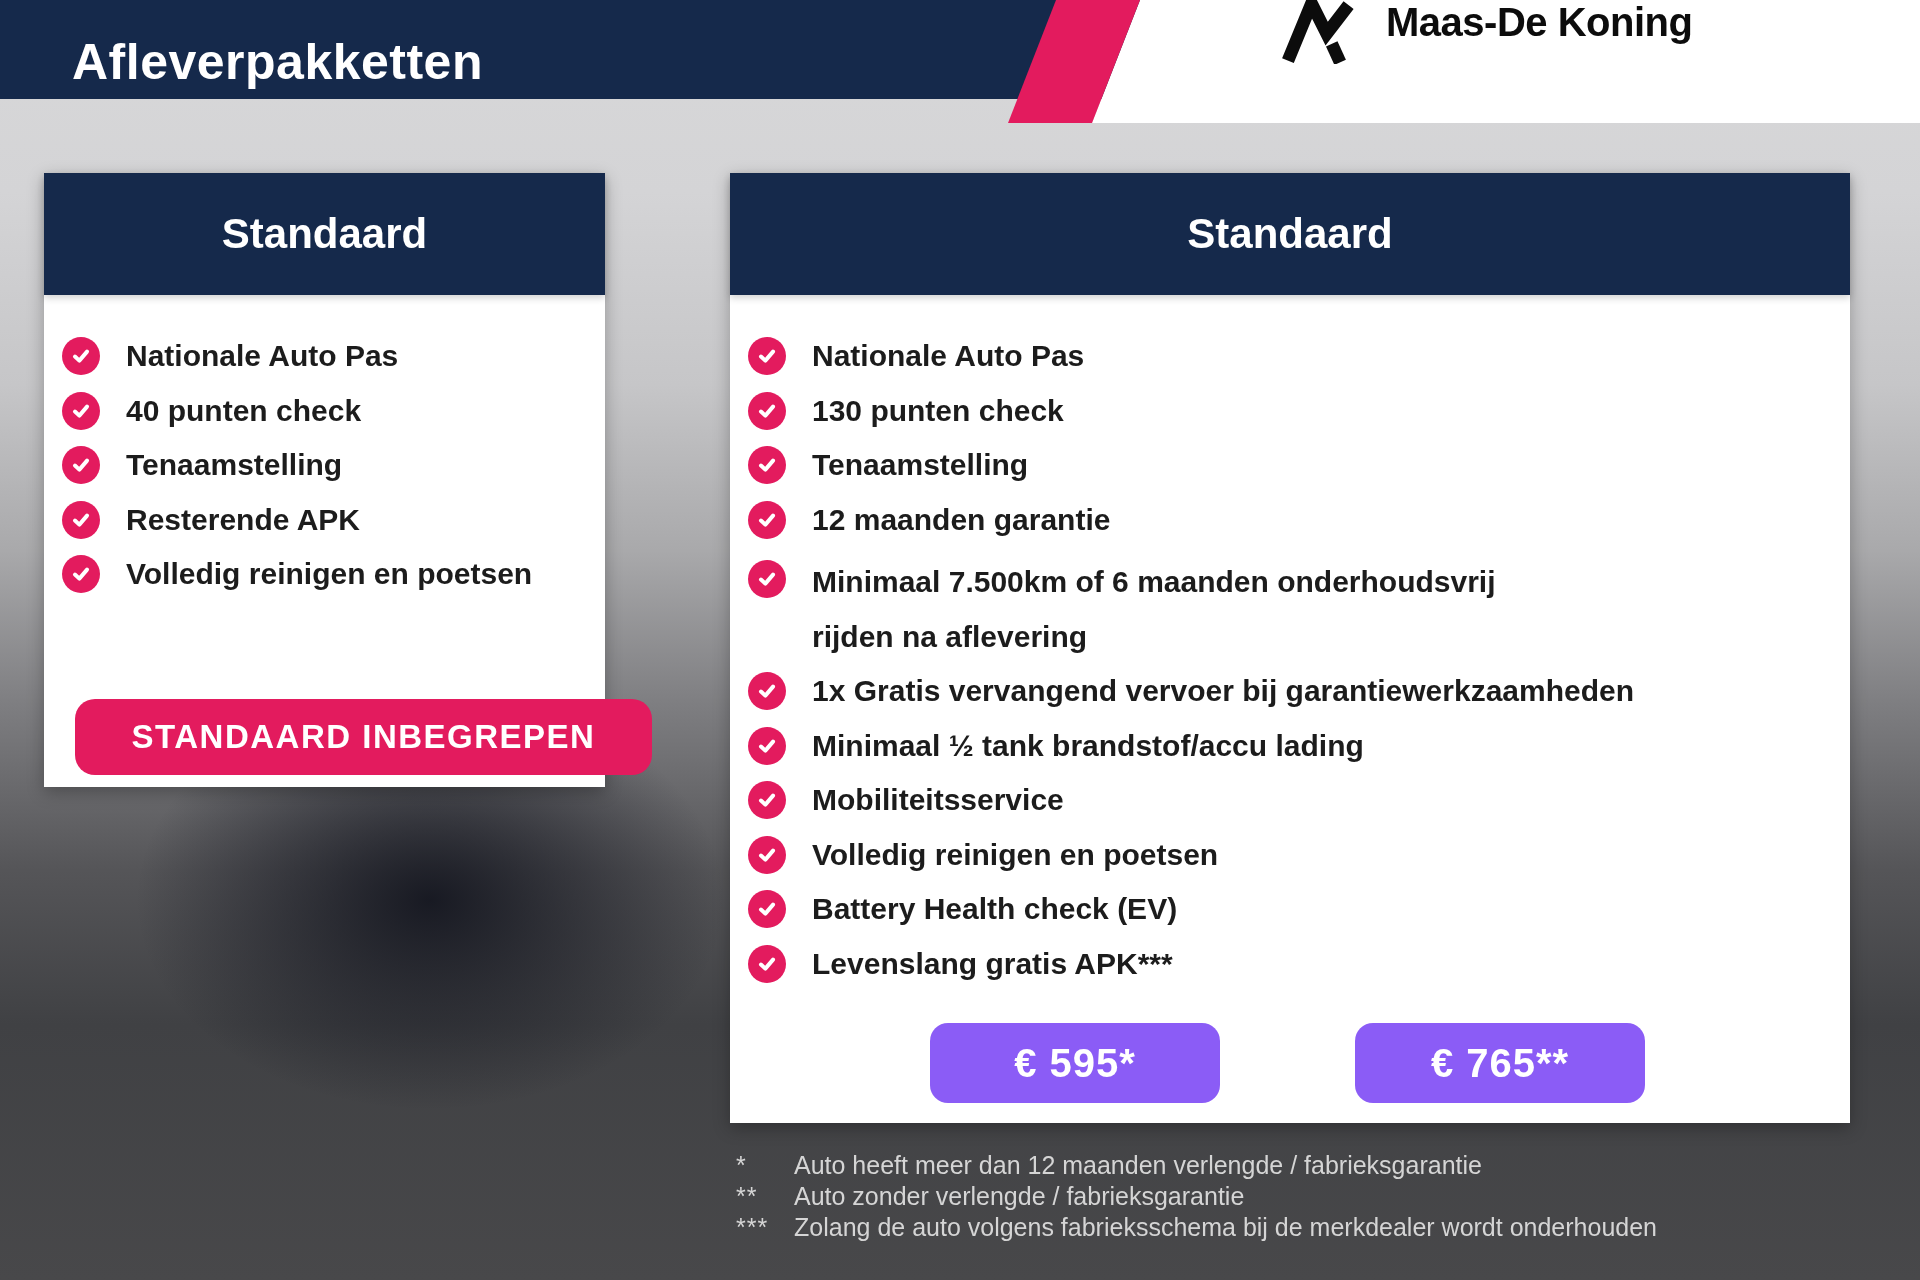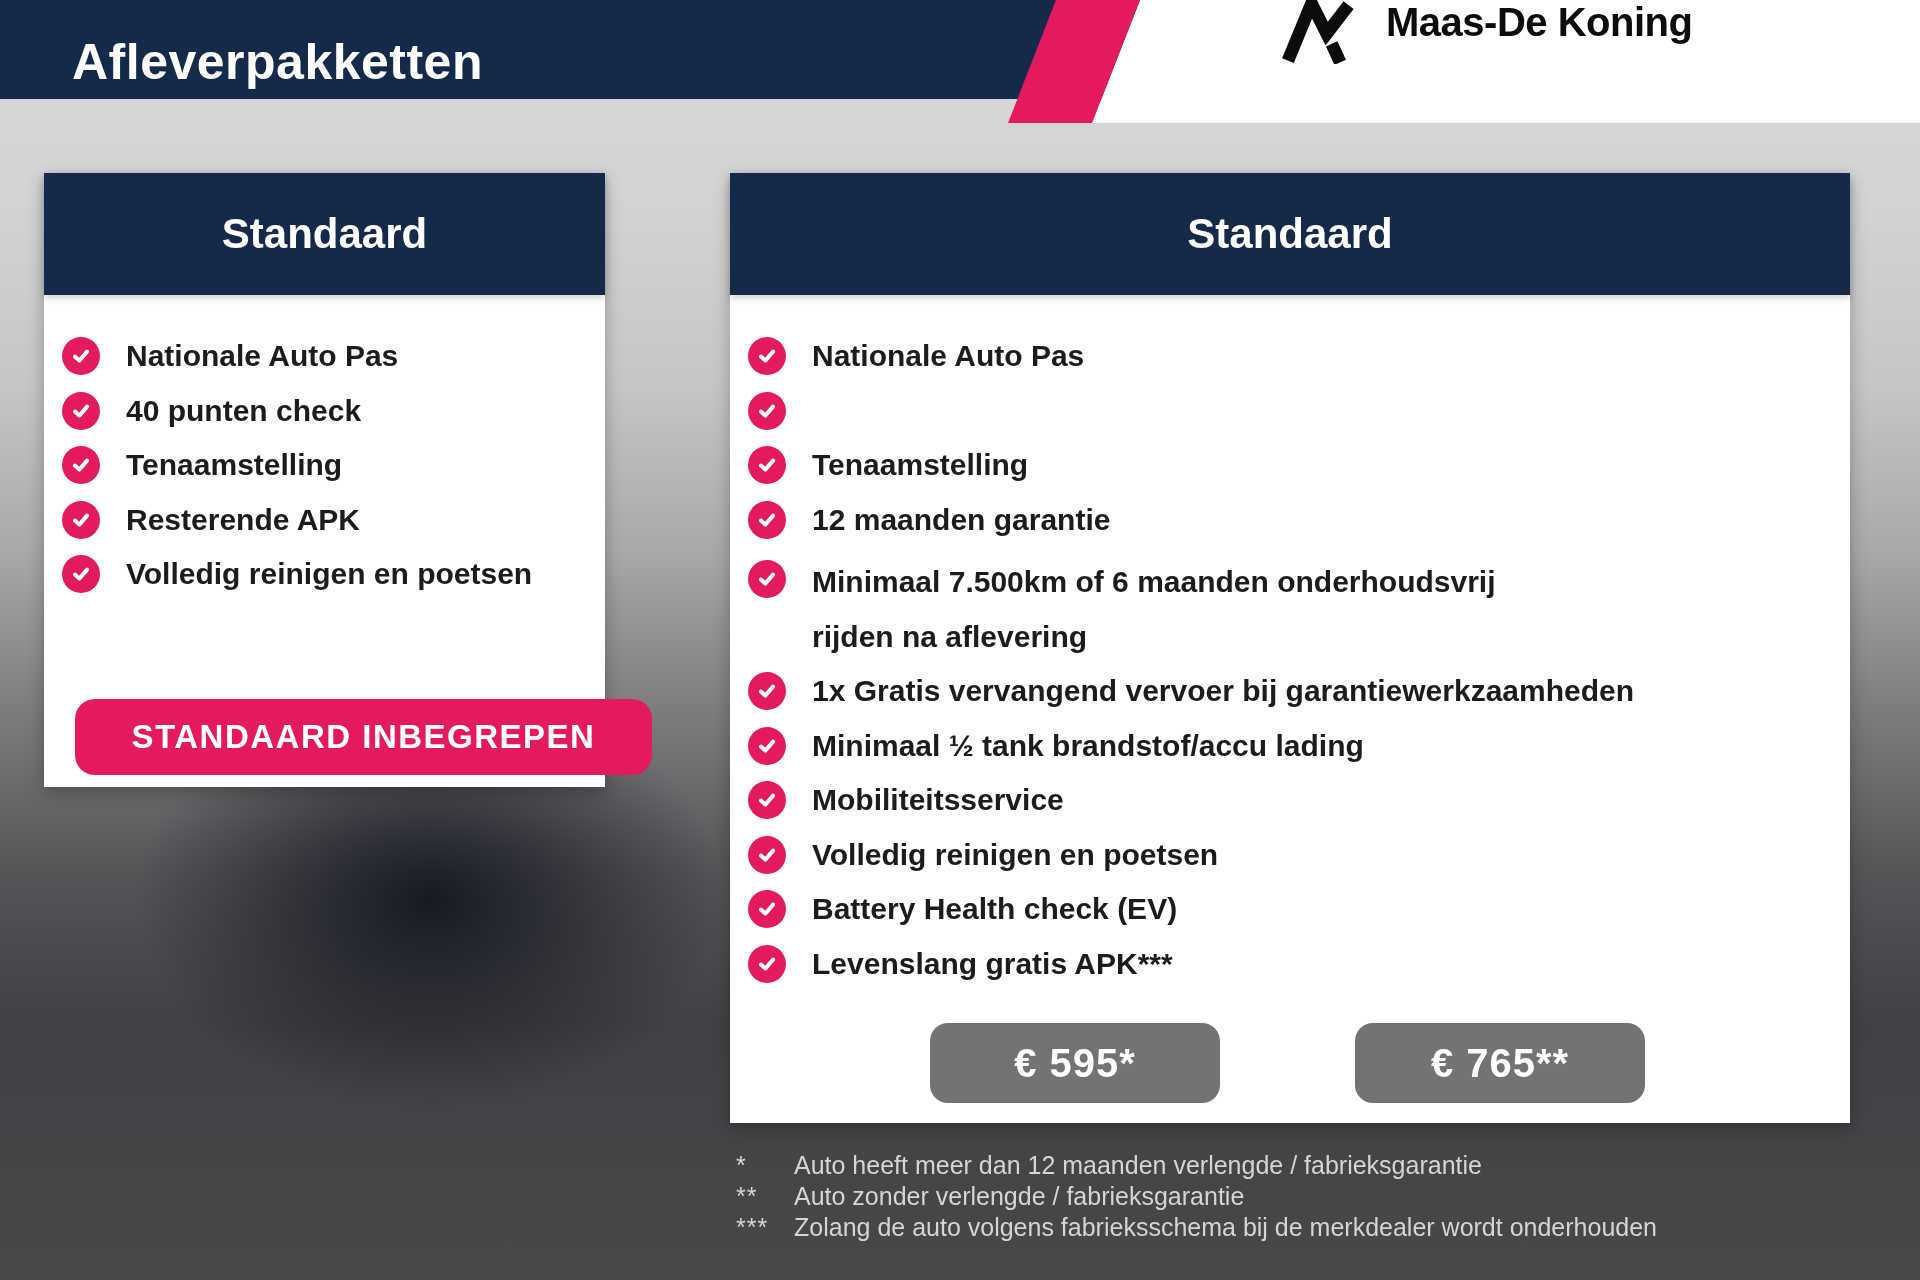--- a/index.html
+++ b/index.html
@@ -33,21 +33,21 @@
   .item.two-line{min-height:109px;align-items:flex-start;padding-top:8px;}
   .check{flex:0 0 38px;width:38px;height:38px;border-radius:50%;background:#e31b5e;margin-right:26px;
     display:flex;align-items:center;justify-content:center;}
   .item.two-line .check{margin-top:5px;}
   .item-text{color:#1c1c1c;font-size:30px;font-weight:700;line-height:54.5px;}
   .item.two-line .item-text{line-height:54.5px;}
   .item-text .line2{display:block;}
   
   .cta-button{position:absolute;left:31px;top:494px;width:577px;height:76px;background:#e31b5e;border:none;
     border-radius:20px;color:#ffffff;font-family:inherit;font-size:33px;font-weight:700;letter-spacing:1.5px;cursor:pointer;margin-top:32px;}
-  .price-button{position:absolute;top:850px;width:290px;height:80px;background:#737373;border:none;
+  .price-button{position:absolute;top:850px;width:290px;height:80px;background:#8b5cf6;border:none;
     border-radius:18px;color:#ffffff;font-family:inherit;font-size:40px;font-weight:700;letter-spacing:1px;cursor:pointer;}
   .price-button.b1{left:200px;}
   .price-button.b2{left:625px;}
   
   .footnotes{position:absolute;left:736px;top:1150px;}
   .footnote{display:flex;line-height:31px;color:#d5d5d5;font-size:25px;font-weight:400;}
   .footnote .marker{width:58px;letter-spacing:1px;}
 </style>
 </head>
 <body>
@@ -130,20 +130,21 @@
             </svg>
           </span>
         <span class="item-text">Nationale Auto Pas</span>
       </li>
       <li class="item">
         <span class="check">
             <svg width="22" height="22" viewBox="0 0 20 20">
               <path d="M4.5 10.5 L8.5 14.2 L15.5 6" fill="none" stroke="#fff" stroke-width="3.6" stroke-linecap="round" stroke-linejoin="round"></path>
             </svg>
           </span>
+        <span class="item-text">130 punten check</span>
       </li>
       <li class="item">
         <span class="check">
             <svg width="22" height="22" viewBox="0 0 20 20">
               <path d="M4.5 10.5 L8.5 14.2 L15.5 6" fill="none" stroke="#fff" stroke-width="3.6" stroke-linecap="round" stroke-linejoin="round"></path>
             </svg>
           </span>
         <span class="item-text">Tenaamstelling</span>
       </li>
       <li class="item">

